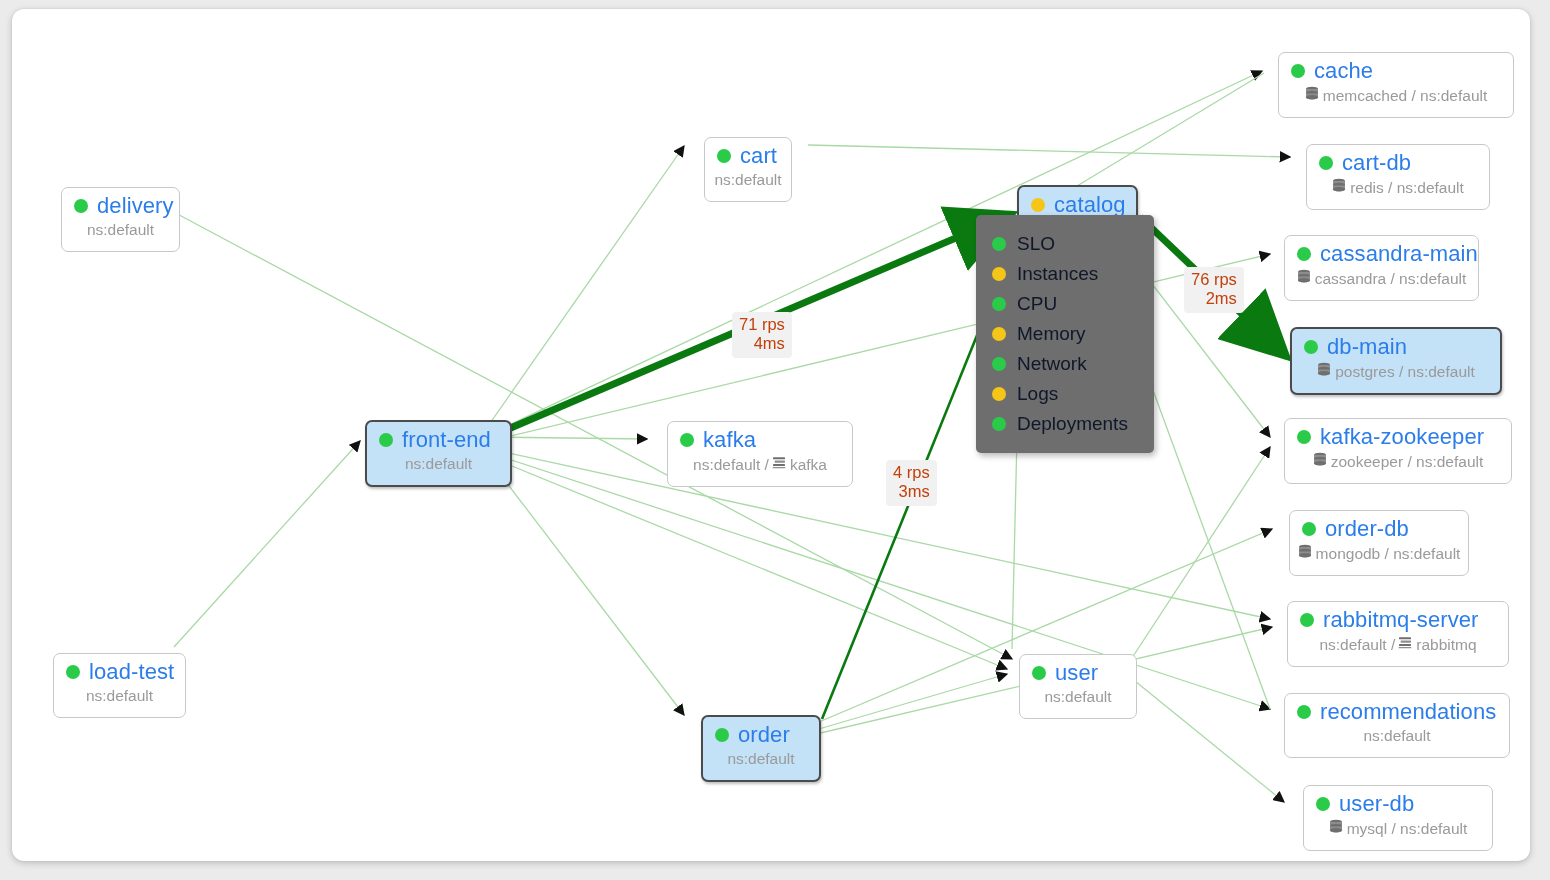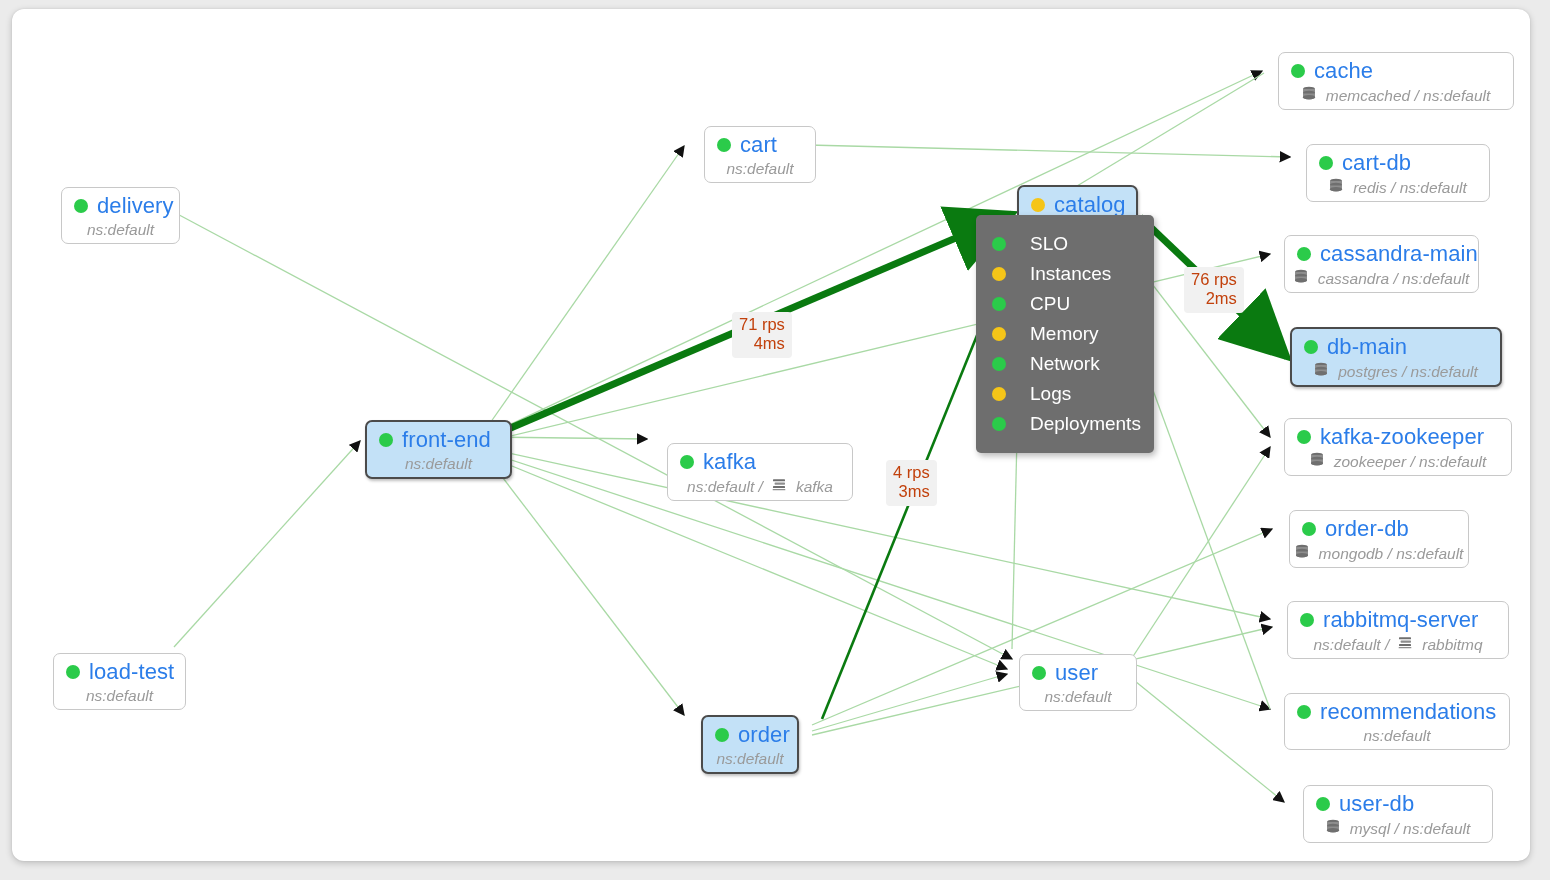--- a/index.html
+++ b/index.html
@@ -13,21 +13,21 @@
     background:#ffffff;border-radius:12px;
     box-shadow:0 2px 7px rgba(0,0,0,0.20), 0 0 2px rgba(0,0,0,0.10);
     overflow:hidden;
   }
   svg#edges{position:absolute;left:0;top:0;width:1518px;height:852px;}
 
   
   .node{
     position:absolute;box-sizing:border-box;
     background:#ffffff;border:1px solid #c8c8c8;border-radius:7px;
-    padding:7px 12px 4px 12px;
+    padding:7px 12px 12px 12px;
     text-align:center;
     white-space:nowrap;
   }
   .node.sel{
     background:#c3e1f7;border:2px solid #4b4b4b;
     box-shadow:1px 2px 3px rgba(0,0,0,0.25);
   }
   .node .title-row{
     display:flex;align-items:center;justify-content:flex-start;gap:9px;
     line-height:1;
@@ -35,41 +35,41 @@
   .node .title{
     color:#2b7de9;font-size:22px;letter-spacing:0.1px;
   }
   .dot{
     width:14px;height:14px;border-radius:50%;flex:0 0 14px;display:inline-block;
   }
   .dot.ok{background:#2bcb4a;}
   .dot.warn{background:#f5c518;}
   .node .sub{
     color:#9a9a9a;font-size:15.5px;margin-top:4px;
-    display:flex;align-items:center;justify-content:center;gap:9px;font-style:italic;
+    display:flex;align-items:center;justify-content:center;gap:3px;
   }
   .ico{display:inline-block;vertical-align:-2px;margin-right:1px;}
 
   
   .elabel{
     position:absolute;background:#f1f1f1;border-radius:4px;
     color:#c2410c;font-size:16.5px;line-height:1.18;
     padding:3px 7px 4px 7px;text-align:right;
   }
 
   
   #tip{
     position:absolute;left:964px;top:206px;width:178px;
     background:#6e6e6e;border-radius:5px;
     padding:14px 0 14px 0;
     box-shadow:2px 3px 6px rgba(0,0,0,0.28);
   }
   #tip .row{
-    display:flex;align-items:center;gap:24px;
-    padding:0 16px;height:30px;color:#ffffff;font-size:19px;
+    display:flex;align-items:center;gap:11px;
+    padding:0 16px;height:30px;color:#0f172a;font-size:19px;
   }
 </style>
 </head>
 <body>
 
 <div id="canvas">
 
   <svg id="edges" viewBox="0 0 1518 852">
     <defs>
       <marker id="ah" markerWidth="9" markerHeight="9" refX="8" refY="4.5" orient="auto">
@@ -147,46 +147,46 @@
       </div>
       <div class="node sel" style="left: 353px; top: 411px; width: 147px; min-height: 56px;">
         <div class="title-row">
           <span class="dot ok"></span>
           <span class="title">front-end</span>
         </div>
         <div class="sub">
           <span>ns:default</span>
         </div>
       </div>
-      <div class="node" style="left: 692px; top: 117px; width: 112px; min-height: 55px;">
+      <div class="node" style="left: 692px; top: 128px; width: 88px; min-height: 55px;">
         <div class="title-row">
           <span class="dot ok"></span>
           <span class="title">cart</span>
         </div>
         <div class="sub">
           <span>ns:default</span>
         </div>
       </div>
-      <div class="node" style="left: 655px; top: 434px; width: 186px; min-height: 55px;">
+      <div class="node" style="left: 655px; top: 412px; width: 186px; min-height: 55px;">
         <div class="title-row">
           <span class="dot ok"></span>
           <span class="title">kafka</span>
         </div>
         <div class="sub">
           <span>ns:default / </span>
           <span class="ico"><svg width="14" height="15" viewBox="0 0 14 15">
               <rect x="1" y="2.2" width="12" height="2.1" rx="0.6" fill="#6f6f6f"></rect>
               <rect x="2.6" y="5.6" width="10.4" height="2.1" rx="0.6" fill="#8e8e8e"></rect>
               <rect x="1" y="9" width="12" height="2.1" rx="0.6" fill="#6f6f6f"></rect>
               <rect x="0.6" y="11.9" width="12.8" height="1.3" rx="0.5" fill="#8e8e8e"></rect>
             </svg></span>
           <span>kafka</span>
         </div>
       </div>
-      <div class="node sel" style="left: 689px; top: 706px; width: 98px; min-height: 56px;">
+      <div class="node sel" style="left: 689px; top: 706px; width: 120px; min-height: 56px;">
         <div class="title-row">
           <span class="dot ok"></span>
           <span class="title">order</span>
         </div>
         <div class="sub">
           <span>ns:default</span>
         </div>
       </div>
       <div class="node" style="left: 1007px; top: 645px; width: 118px; min-height: 55px; text-align: right;">
         <div class="title-row">

